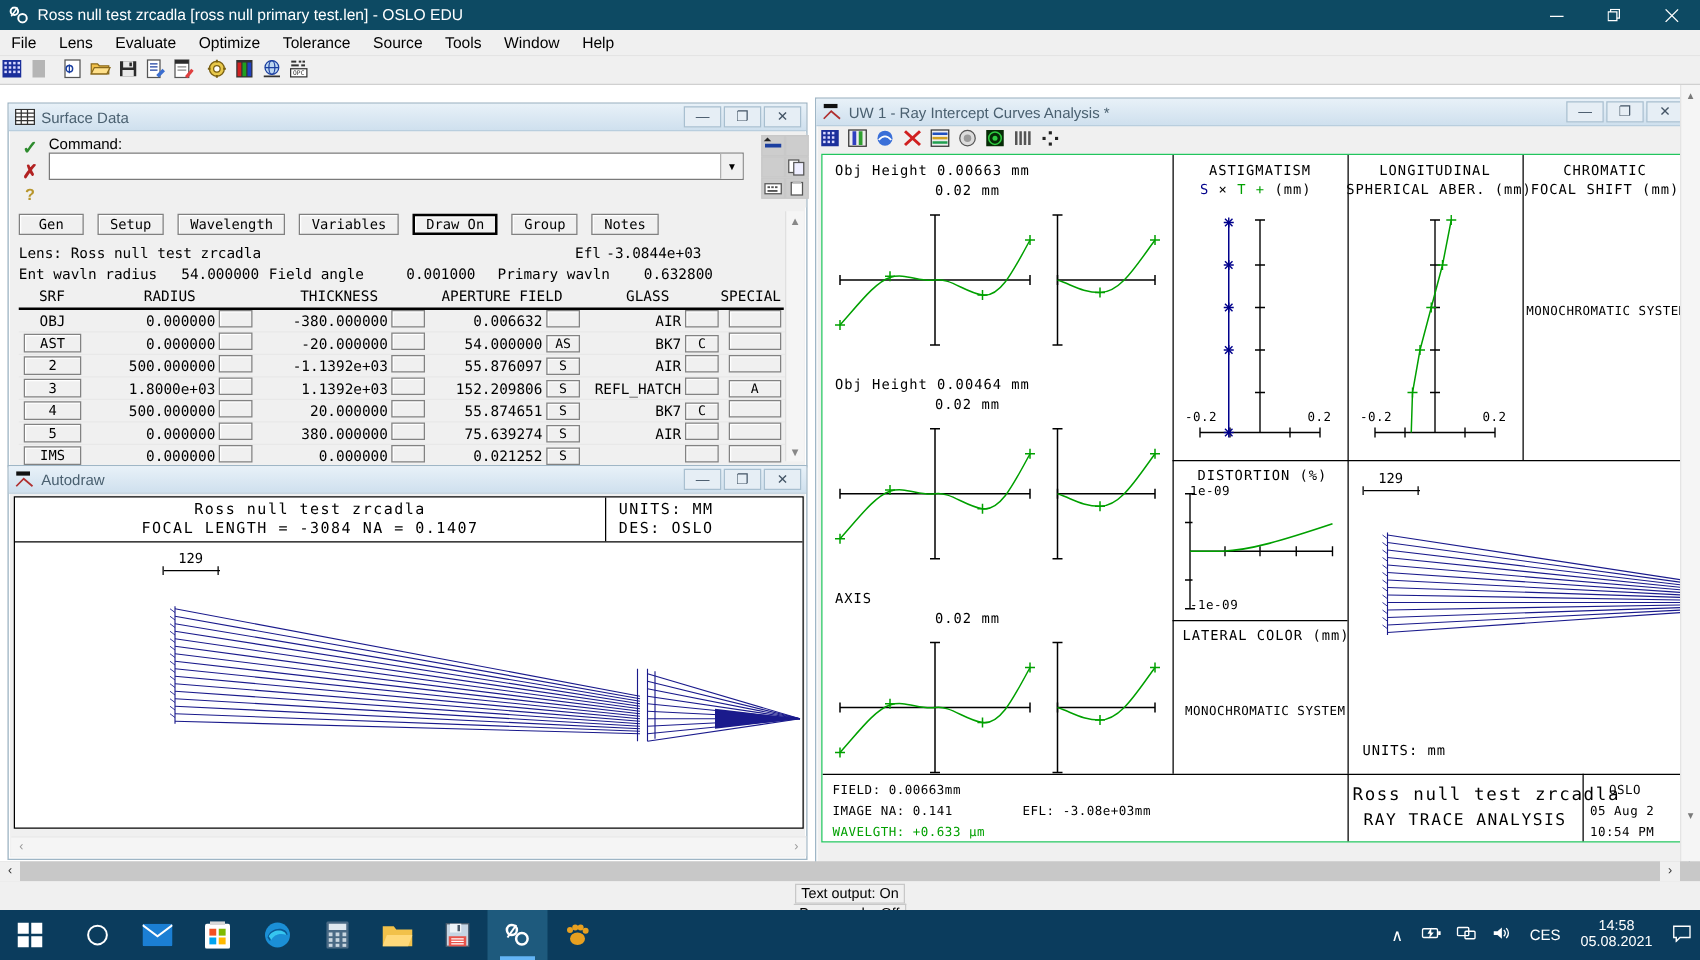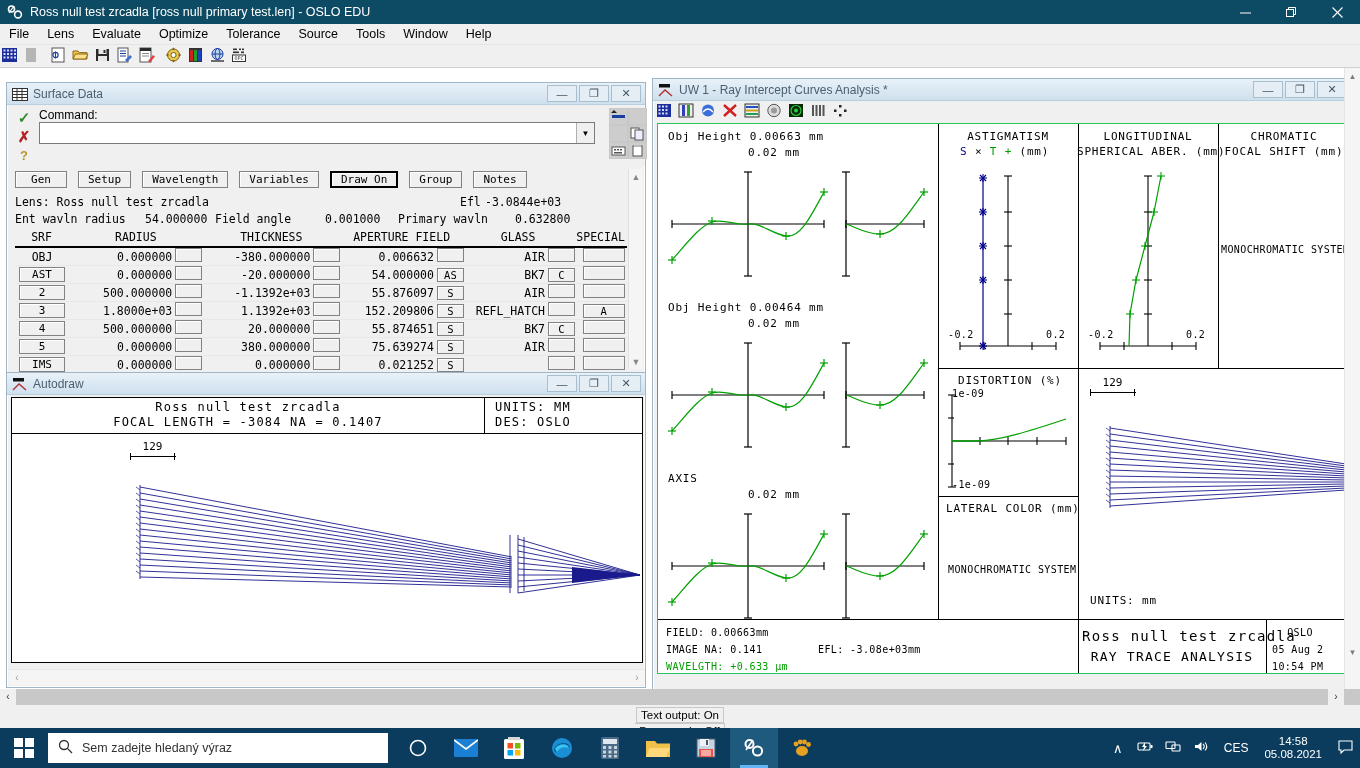--- a/index.html
+++ b/index.html
@@ -1209,29 +1209,20 @@
 
   <div class="taskbar">
     <div class="tb-start">
       <svg width="20" height="20" viewBox="0 0 20 20">
         <rect x="0" y="0" width="9" height="9" fill="#fff"></rect>
         <rect x="11" y="0" width="9" height="9" fill="#fff"></rect>
         <rect x="0" y="11" width="9" height="9" fill="#fff"></rect>
         <rect x="11" y="11" width="9" height="9" fill="#fff"></rect>
       </svg>
     </div>
-    <div class="tb-search">
-      <div class="si">
-        <svg width="15" height="15" viewBox="0 0 15 15">
-            <circle cx="6" cy="6" r="4.5" fill="none" stroke="#333" stroke-width="1.3"></circle>
-            <line x1="9.4" y1="9.4" x2="14" y2="14" stroke="#333" stroke-width="1.3"></line>
-          </svg>
-      </div>
-      <span>Sem zadejte hledaný výraz</span>
-    </div>
     <div class="tb-apps">
       <div class="tb-app">
         <svg width="20" height="20" viewBox="0 0 20 20">
             <circle cx="10" cy="10" r="7.5" fill="none" stroke="#fff" stroke-width="1.6"></circle>
           </svg>
       </div>
       <div class="tb-app">
         <svg width="24" height="18" viewBox="0 0 24 18">
             <rect x="0" y="0" width="24" height="18" rx="1.5" fill="#1b7fd4"></rect>
             <path d="M0 1 L12 10 L24 1" fill="none" stroke="#fff" stroke-width="1.6"></path>

